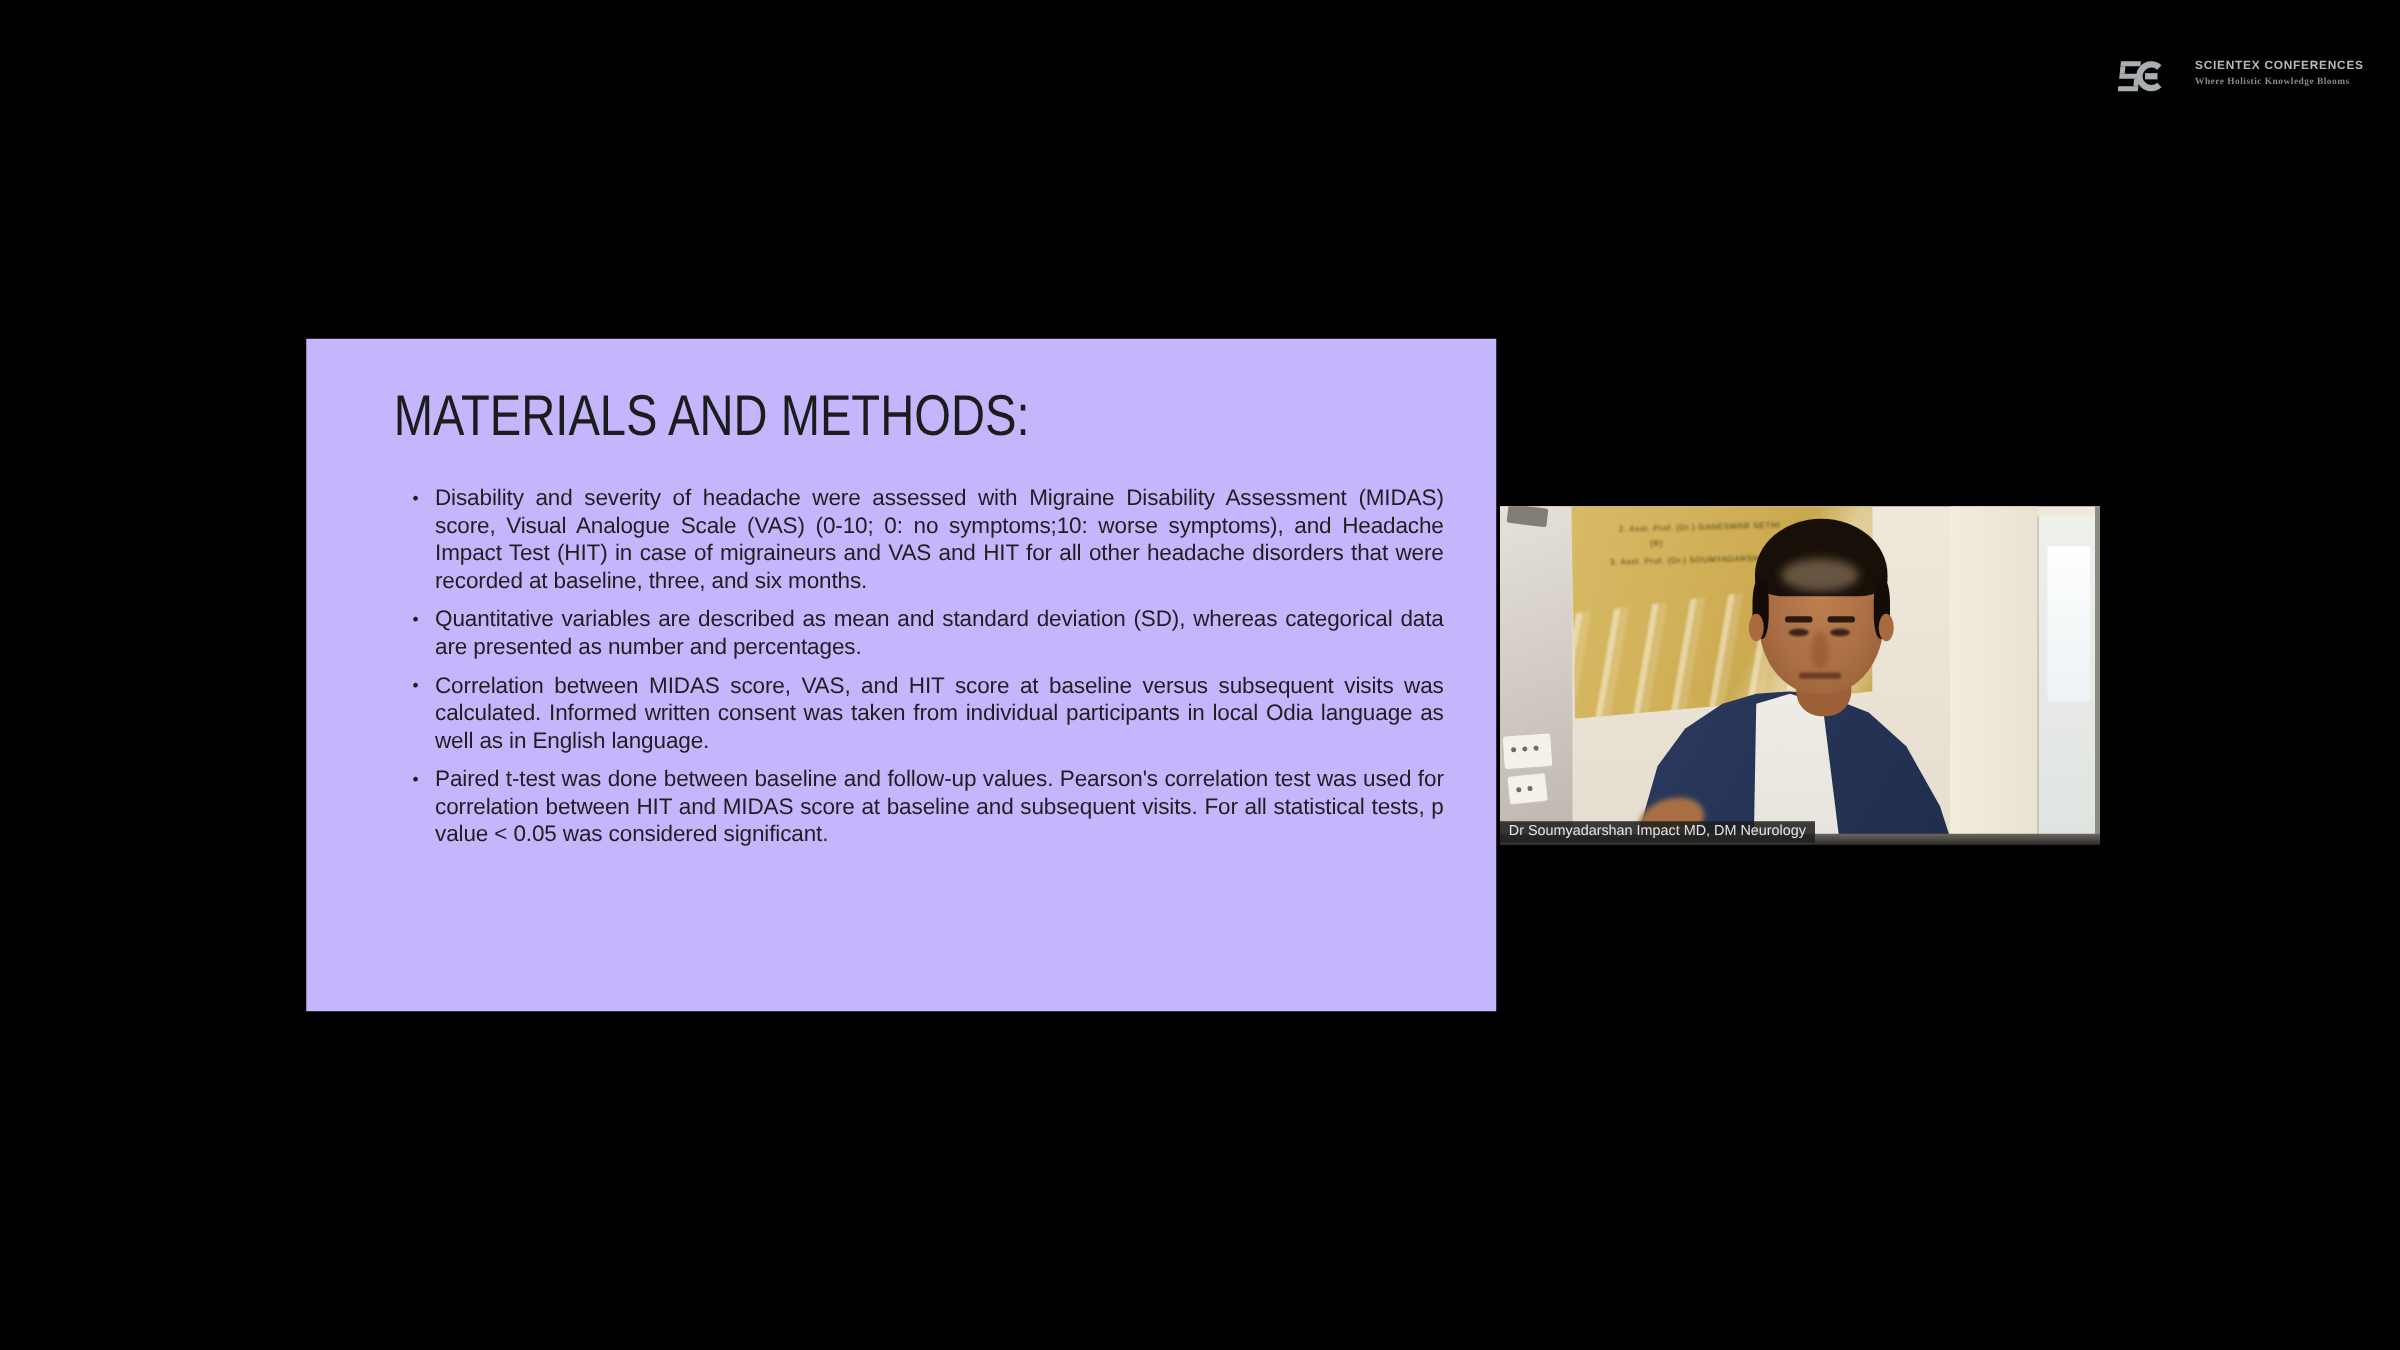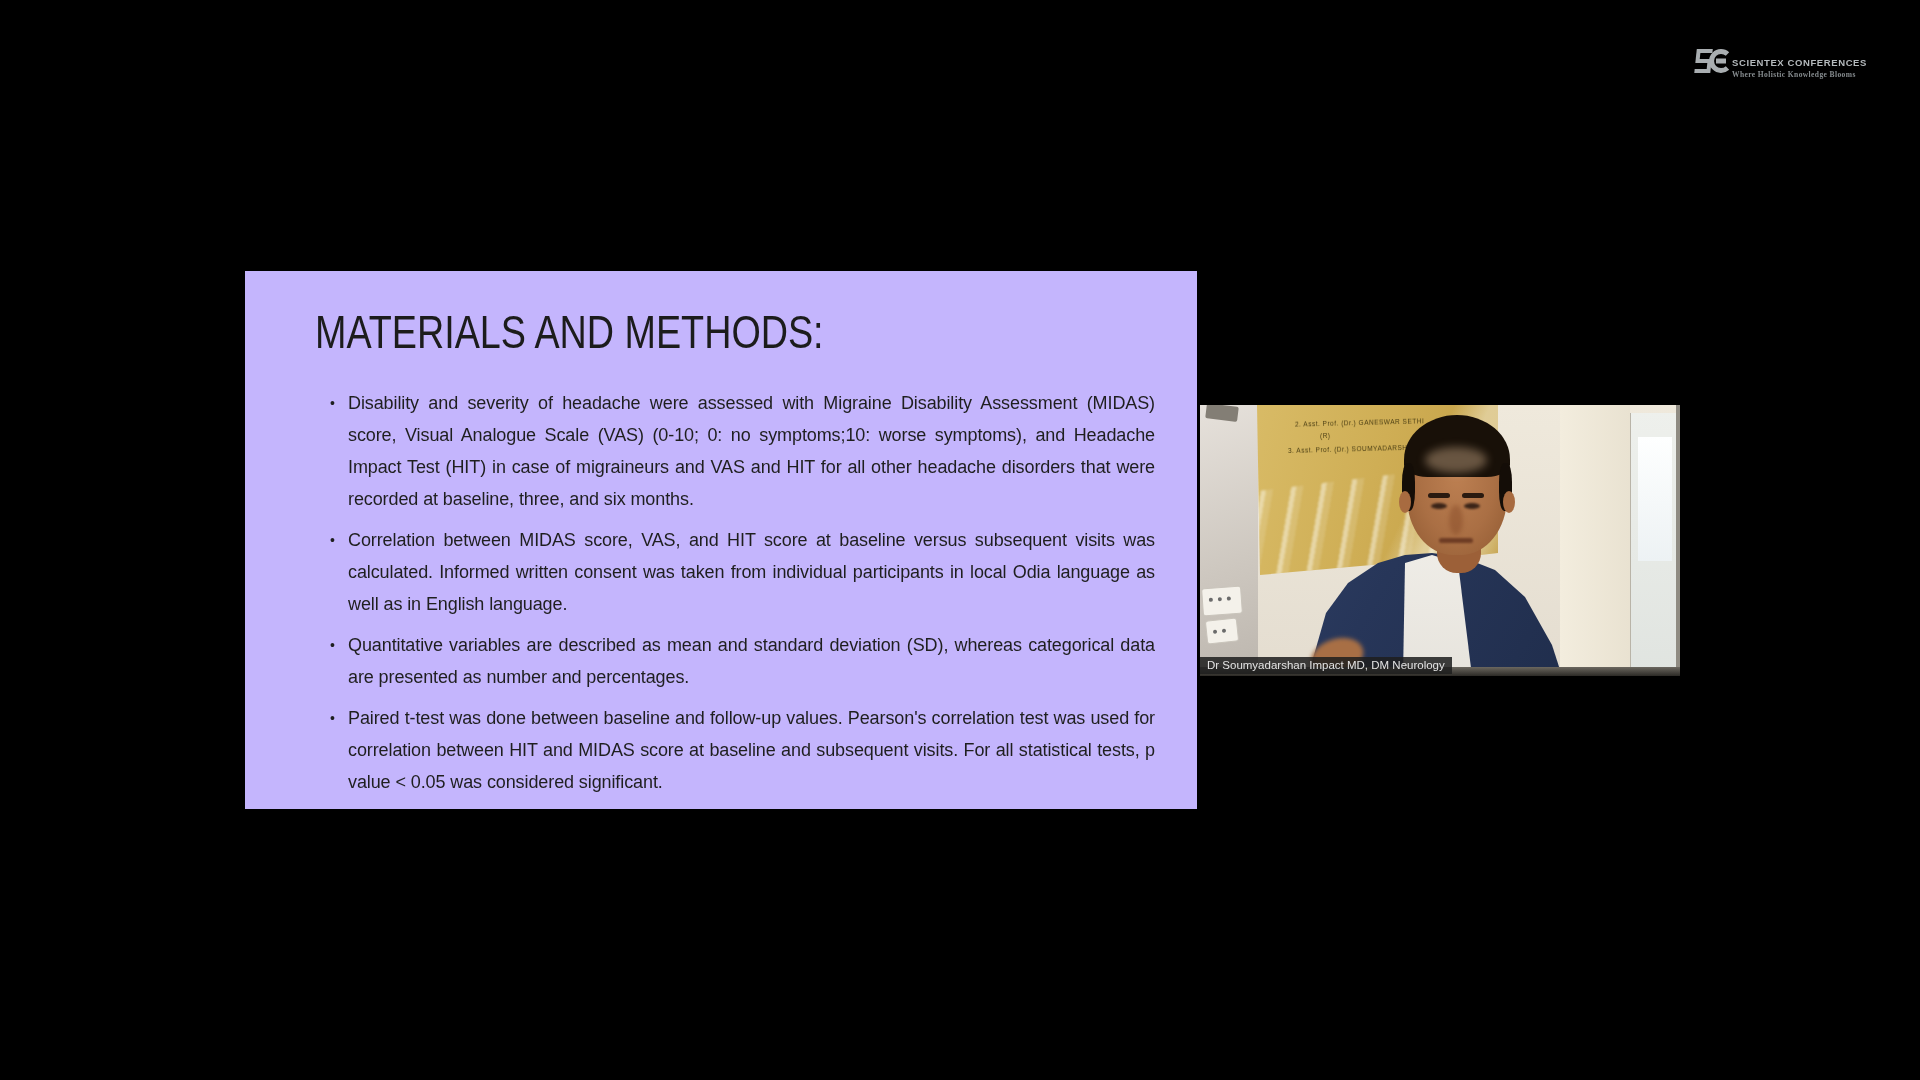--- a/index.html
+++ b/index.html
@@ -6,21 +6,21 @@
   body{width:1920px;height:1080px;position:relative;overflow:hidden;
        font-family:"Liberation Sans",sans-serif;}
 
   
   .slide{position:absolute;left:245px;top:271px;width:952px;height:538px;
          background:#c4b5fd;box-sizing:border-box;padding:30px 45px 0 70px;}
   .slide-title{margin:6px 0 0 0;font-size:46px;font-weight:400;color:#1c1c1c;
                line-height:1.12;letter-spacing:0;transform:scaleX(0.82);
                transform-origin:left top;white-space:nowrap;}
   .bullets{margin:28px 0 0 0;padding:0 0 0 33px;list-style:none;width:807px;}
-  .bullets li{position:relative;font-size:18px;line-height:32px;color:#1f1f1f;
+  .bullets li{position:relative;font-size:18px;line-height:22px;color:#1f1f1f;
               text-align:justify;margin:0 0 9px 0;letter-spacing:-0.1px;}
   .bullets li::before{content:"•";position:absolute;left:-18px;top:0;
               font-size:14px;color:#1f1f1f;}
 
   
   .video{position:absolute;left:1200px;top:405px;width:480px;height:271px;
          background:linear-gradient(180deg,#efe9dc,#e4ddd0);overflow:hidden;}
   .v-wall-left{position:absolute;left:0;top:0;width:58px;height:271px;
          background:linear-gradient(160deg,#e6e1db 0%,#cdc7bf 60%,#bcb6ae 100%);}
   .v-corner-device{position:absolute;left:6px;top:0;width:32px;height:15px;
@@ -84,35 +84,35 @@
          background:rgba(255,214,173,.35);border-radius:50%;filter:blur(4px);}
   .v-hand{position:absolute;left:110px;top:234px;width:54px;height:36px;background:#a86f45;
          border-radius:50%;filter:blur(2px);transform:rotate(-18deg);}
   .v-bottom-strip{position:absolute;left:0;top:262px;width:480px;height:9px;
          background:linear-gradient(#6b675f,#2c2a26);}
   .v-nametag{position:absolute;left:0;bottom:2px;height:17px;line-height:17px;
          padding:0 7px;background:rgba(30,30,30,.86);color:#e3e3e3;font-size:11.5px;
          white-space:nowrap;}
 
   
-  .logo{position:absolute;left:1692px;top:47px;display:flex;align-items:flex-end;gap:2px;}
+  .logo{position:absolute;left:1692px;top:47px;display:flex;align-items:flex-start;gap:26px;}
   .logo-text{display:flex;flex-direction:column;}
   .logo-name{font-size:9.5px;font-weight:bold;letter-spacing:.6px;color:#b5babd;white-space:nowrap;}
   .logo-tagline{font-family:"Liberation Serif",serif;font-size:7.5px;letter-spacing:.4px;
          color:#878d90;margin-top:2px;white-space:nowrap;font-weight:bold;}
 </style>
 </head>
 <body>
 
 <div class="slide">
   <h1 class="slide-title">MATERIALS AND METHODS:</h1>
   <ul class="bullets">
     <li>Disability and severity of headache were assessed with Migraine Disability Assessment (MIDAS) score, Visual Analogue Scale (VAS) (0-10; 0: no symptoms;10: worse symptoms), and Headache Impact Test (HIT) in case of migraineurs and VAS and HIT for all other headache disorders that were recorded at baseline, three, and six months.</li>
+    <li>Quantitative variables are described as mean and standard deviation (SD), whereas categorical data are presented as number and percentages.</li>
     <li>Correlation between MIDAS score, VAS, and HIT score at baseline versus subsequent visits was calculated. Informed written consent was taken from individual participants in local Odia language as well as in English language.</li>
-    <li>Quantitative variables are described as mean and standard deviation (SD), whereas categorical data are presented as number and percentages.</li>
     <li>Paired t-test was done between baseline and follow-up values. Pearson's correlation test was used for correlation between HIT and MIDAS score at baseline and subsequent visits. For all statistical tests, p value &lt; 0.05 was considered significant.</li>
   </ul>
 </div>
 
 <div class="video">
   <div class="v-pillar"></div>
   <div class="v-door">
     <div class="v-door-line"></div>
     <div class="v-door-pane"></div>
   </div>

